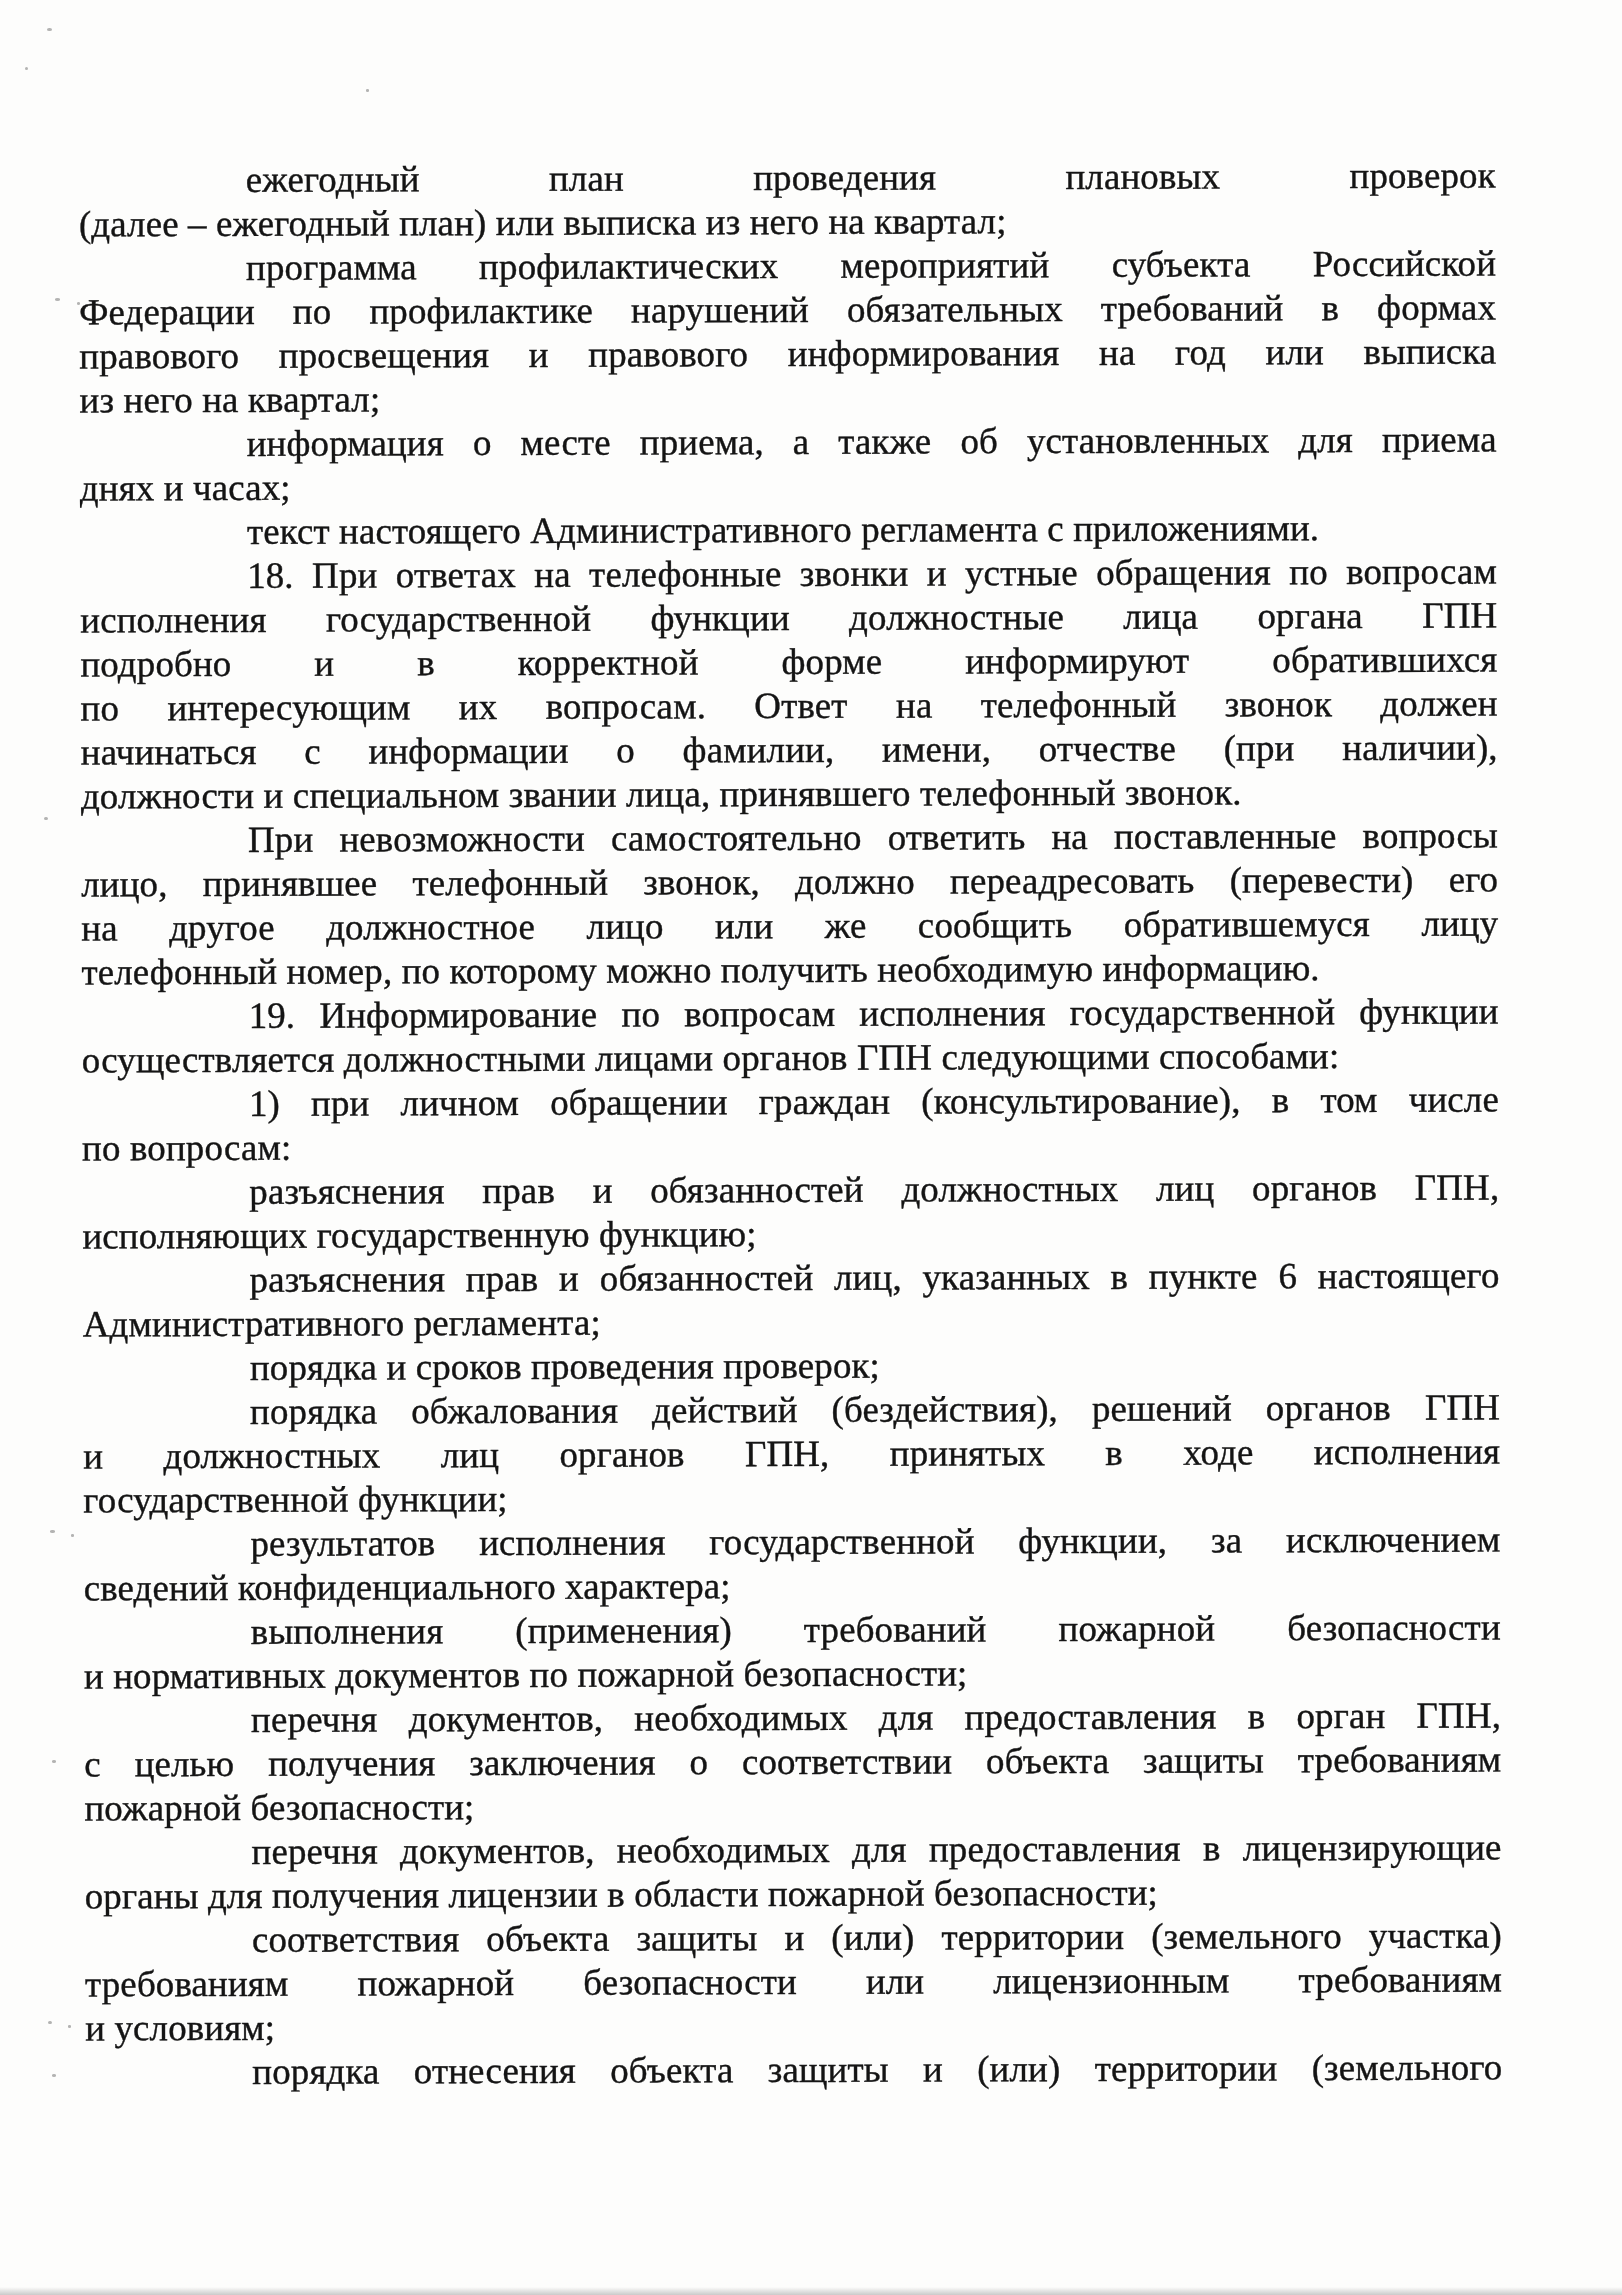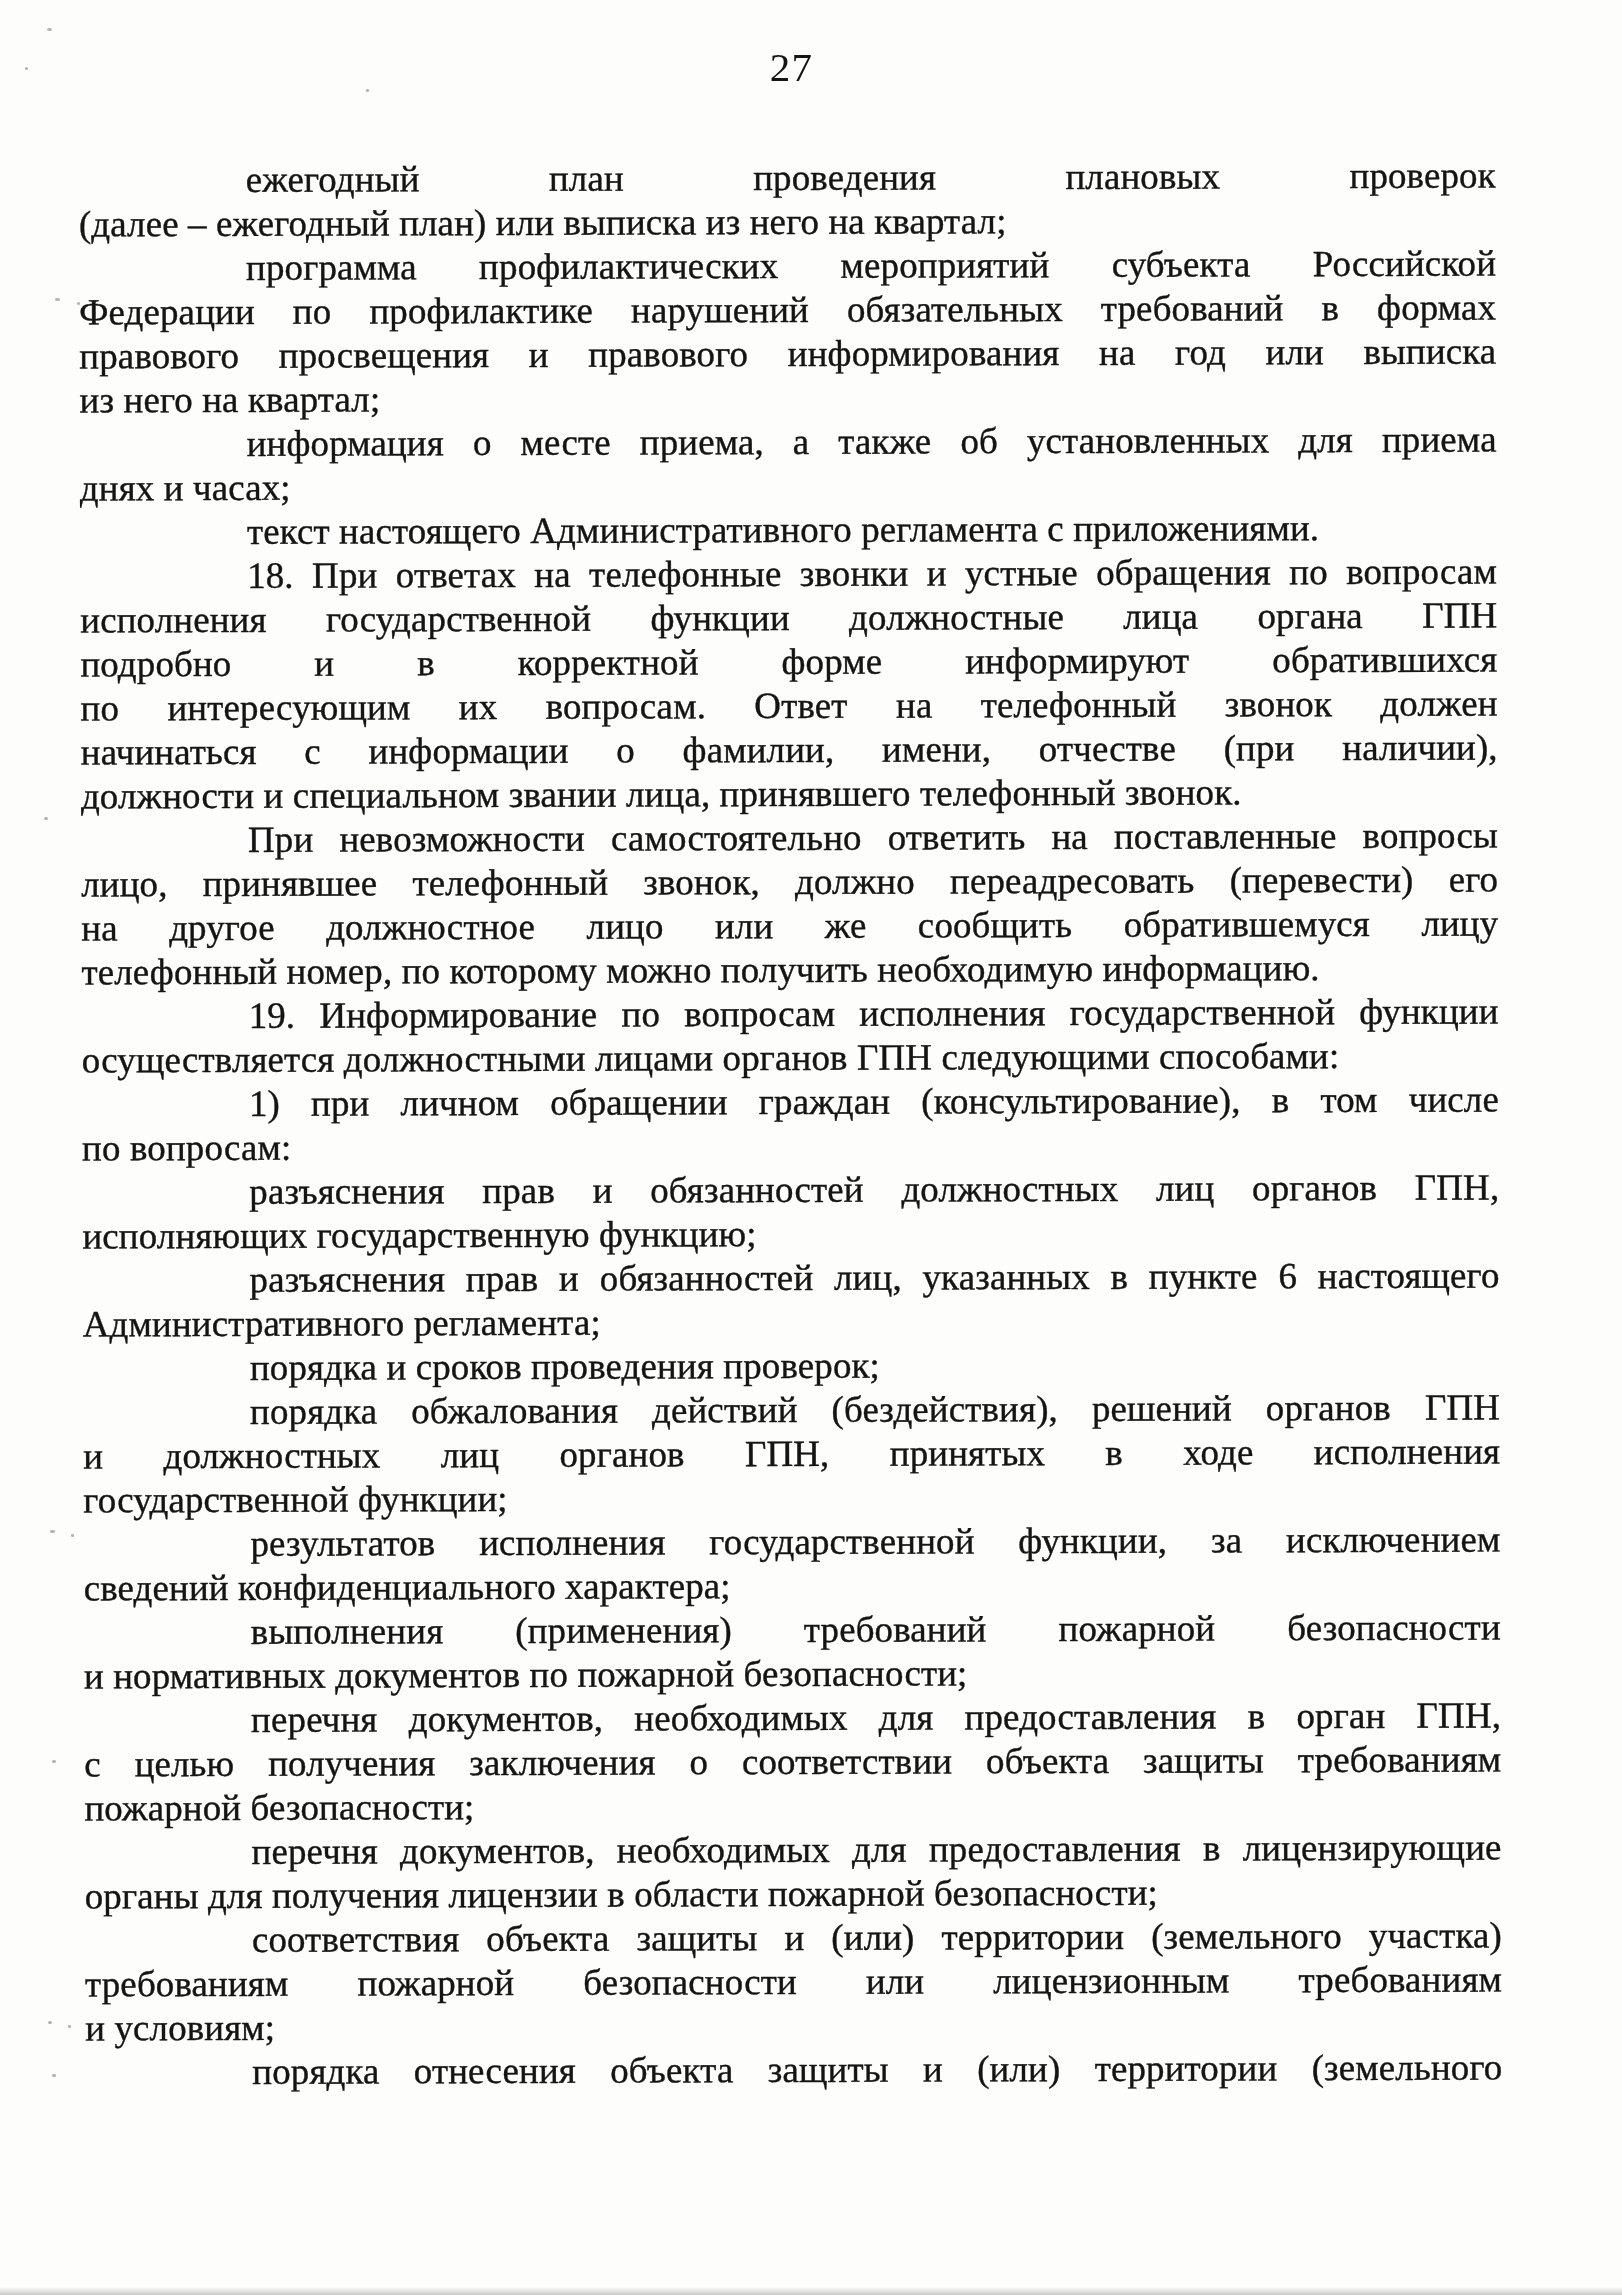--- a/index.html
+++ b/index.html
@@ -76,21 +76,20 @@
     right: 0;
     bottom: 0;
     height: 7.9px;
     background: linear-gradient(to bottom, rgba(255,255,255,0), rgba(140,140,140,0.45));
   }
 </style>
 </head>
 <body>
 
 <div class="page">
-  <div class="page-number">27</div>
 
   <div class="text-block" id="paragraphs">
       <div class="paragraph">
         <div class="line indent just">ежегодный план проведения плановых проверок</div>
         <div class="line">(далее – ежегодный план) или выписка из него на квартал;</div>
       </div>
       <div class="paragraph">
         <div class="line indent just">программа профилактических мероприятий субъекта Российской</div>
         <div class="line just">Федерации по профилактике нарушений обязательных требований в формах</div>
         <div class="line just">правового просвещения и правового информирования на год или выписка</div>

